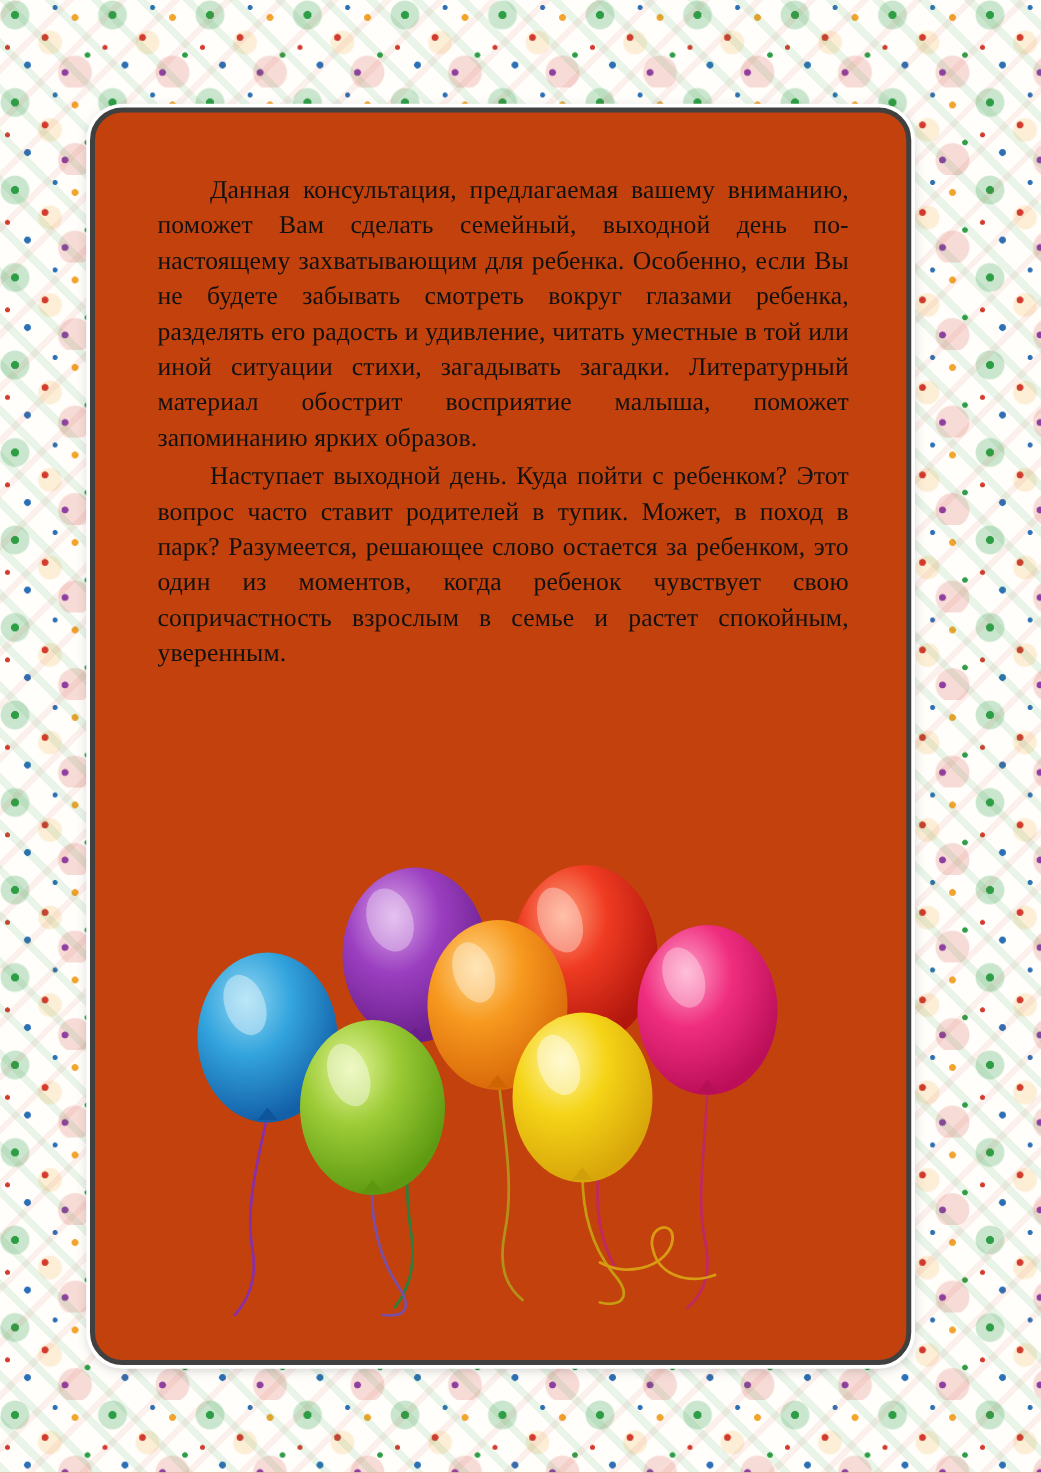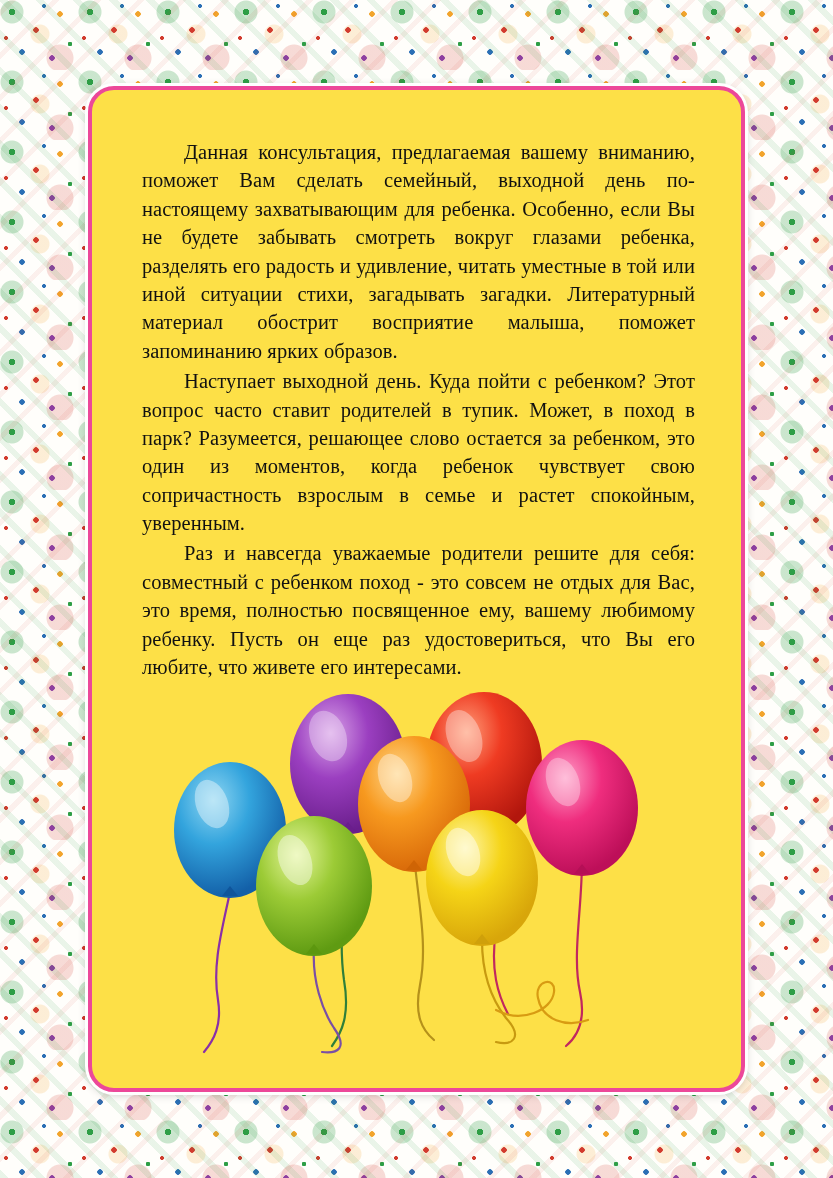--- a/index.html
+++ b/index.html
@@ -48,27 +48,27 @@
     position: absolute;
     inset: 0;
     background-image:
       repeating-linear-gradient(45deg, rgba(46,158,70,.10) 0 6px, transparent 6px 26px),
       repeating-linear-gradient(-45deg, rgba(210,59,46,.07) 0 5px, transparent 5px 30px);
   }
 
   
   .card {
     position: absolute;
-    left: 88px;
+    left: 72px;
     top: 86px;
     width: 657px;
     height: 1006px;
     box-sizing: border-box;
-    background: #fde047;
-    border: 4px solid #ec4899;
+    background: #c2410c;
+    border: 4px solid #404040;
     border-radius: 26px;
     box-shadow: 0 0 0 3px #ffffff, 0 2px 10px rgba(0,0,0,.25);
     overflow: hidden;
   }
 
   .content {
     position: absolute;
     left: 50px;
     top: 48px;
     width: 553px;
@@ -99,21 +99,20 @@
 
 <div class="page">
 
   <div class="border-pattern"></div>
 
   <div class="card">
 
     <div class="content">
       <p class="body-text">Данная консультация, предлагаемая вашему вниманию, поможет Вам сделать семейный, выходной день по-настоящему захватывающим для ребенка. Особенно, если Вы не будете забывать смотреть вокруг глазами ребенка, разделять его радость и удивление, читать уместные в той или иной ситуации стихи, загадывать загадки. Литературный материал обострит восприятие малыша, поможет запоминанию ярких образов.</p>
       <p class="body-text">Наступает выходной день. Куда пойти с ребенком? Этот вопрос часто ставит родителей в тупик. Может, в поход в парк? Разумеется, решающее слово остается за ребенком, это один из моментов, когда ребенок чувствует свою сопричастность взрослым в семье и растет спокойным, уверенным.</p>
-      <p class="body-text">Раз и навсегда уважаемые родители решите для себя: совместный с ребенком поход - это совсем не отдых для Вас, это время, полностью посвященное ему, вашему любимому ребенку. Пусть он еще раз удостовериться, что Вы его любите, что живете его интересами.</p>
     </div>
 
     <div class="illustration">
       <svg viewBox="0 0 540 380" xmlns="http://www.w3.org/2000/svg" aria-hidden="true">
         <defs>
           <radialGradient id="gBlue" cx="35%" cy="28%" r="72%">
             <stop offset="0%" stop-color="#8fd6f2"></stop>
             <stop offset="45%" stop-color="#33a4dd"></stop>
             <stop offset="100%" stop-color="#1360a8"></stop>
           </radialGradient>

